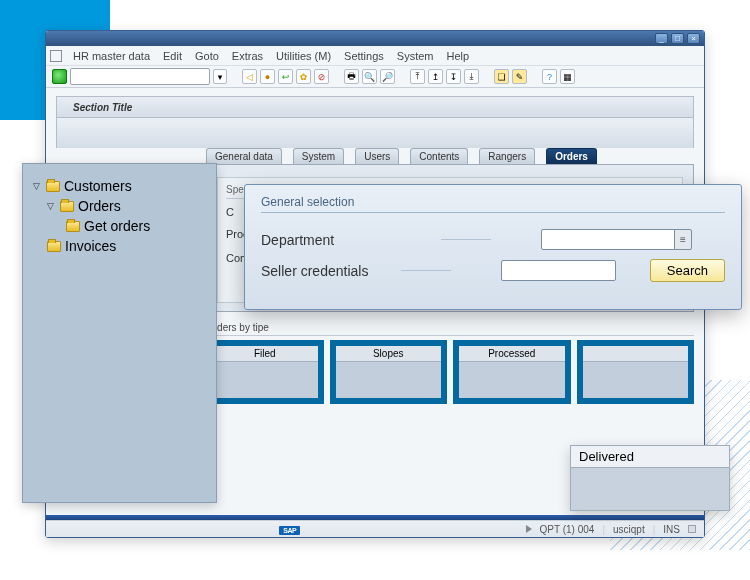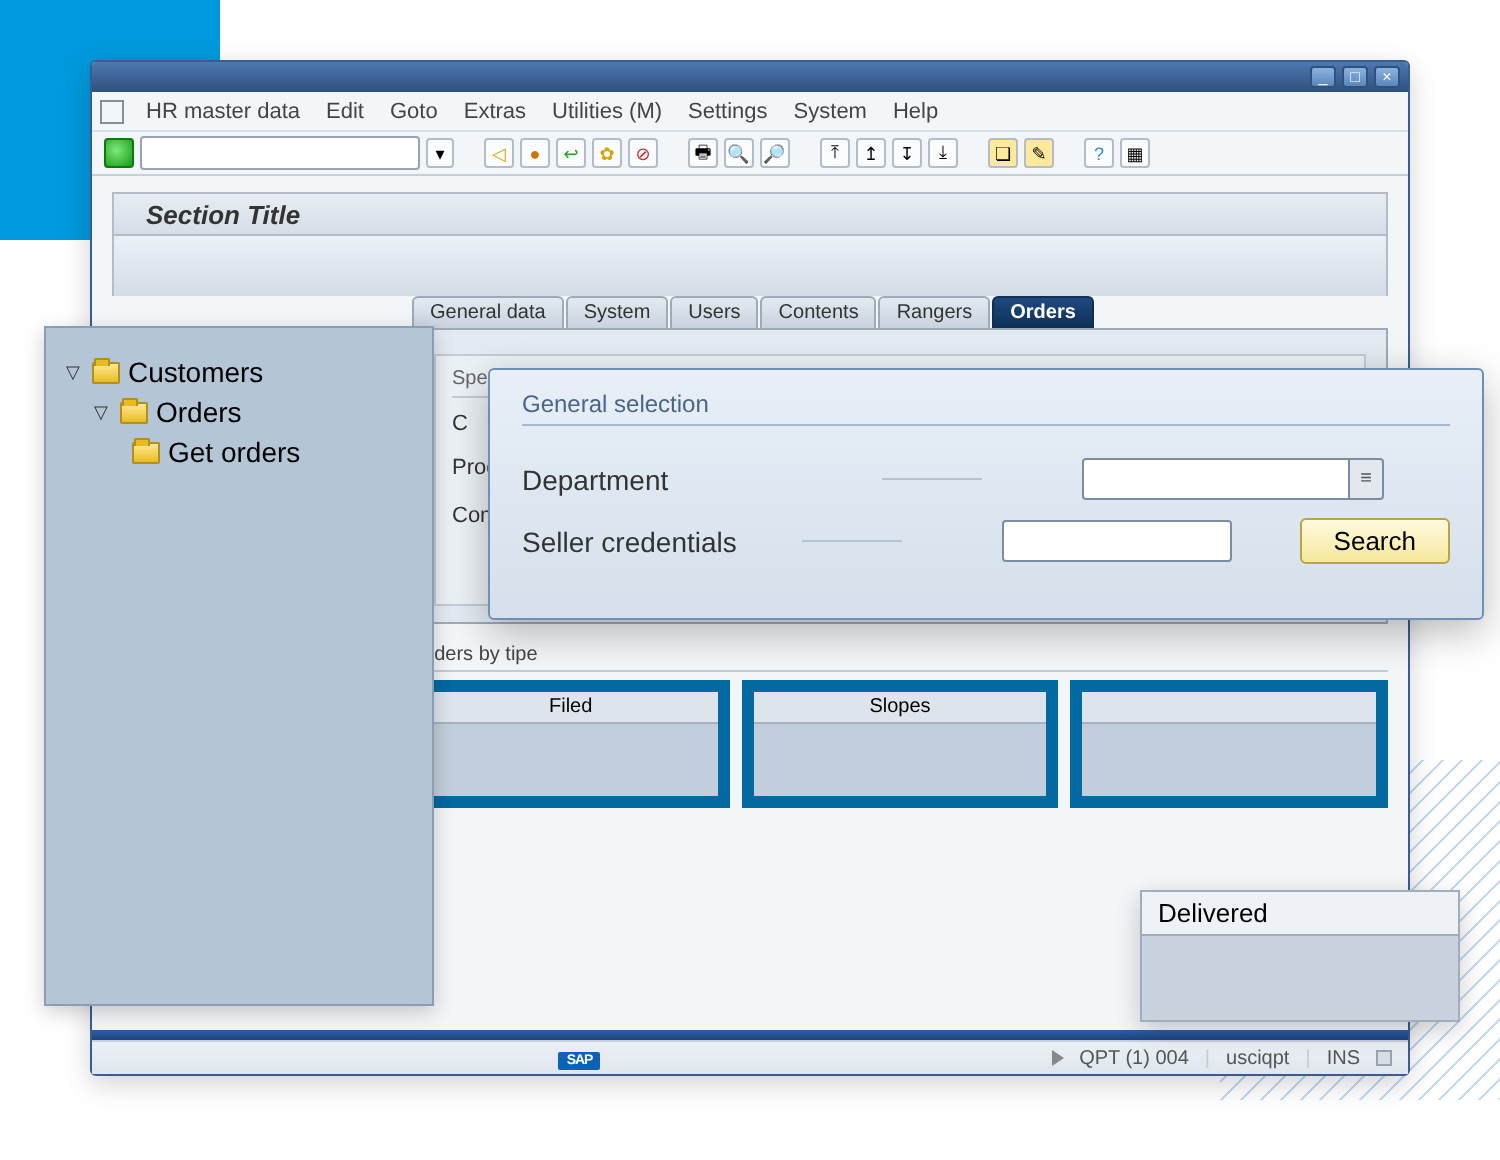--- a/index.html
+++ b/index.html
@@ -13,23 +13,23 @@
   .menubar { height: 20px; background: #f3f6f9; display:flex; align-items:center; gap:3px; padding:0 4px; border-bottom:1px solid #d7dee6; color:#444; }
   .menubar .mi { padding: 2px 5px; cursor:pointer; }
   .menubar .ico { width:12px; height:12px; border:1px solid #8a8f98; display:inline-block; margin-right:3px; }
   .toolbar { height:22px; background:#f3f6f9; display:flex; align-items:center; gap:3px; padding:0 6px; border-bottom:1px solid #c7cfd9; }
   .tbtn { width:15px; height:15px; border:1px solid #b3bcc8; border-radius:2px; background:#fbfcfd; cursor:pointer; display:flex;align-items:center;justify-content:center; font-size:9px; }
   .tb-check{ background:radial-gradient(circle at 40% 40%, #7de87a, #159b14); border-color:#0c7a0c; }
   .tb-input{ height:17px; width:140px; border:1px solid #9aa3af; border-radius:2px; background:#fff; }
   .tb-caret{ width:14px; }
   .tb-sep{ width:9px; }
   .content { flex:1; padding: 8px 10px 0 10px; position:relative; background:#f3f6f9; }
-  .section-hdr { background: linear-gradient(#e8edf3,#d5dde7); border:1px solid #b3bcc8; height:22px; display:flex; align-items:center; padding-left:16px; font-style:italic; font-weight:bold; font-size:13px; color:#333; }
+  .section-hdr { background: linear-gradient(#e8edf3,#d5dde7); border:1px solid #b3bcc8; height:22px; display:flex; align-items:center; padding-left:16px; font-style:italic; font-weight:bold; font-size:10px; color:#333; }
   .topspacer { height:30px; background: linear-gradient(#eaf0f6,#d4dce6); border-left:1px solid #b3bcc8;border-right:1px solid #b3bcc8; }
-  .tabstrip { margin-left:150px; display:flex; gap:1px; }
+  .tabstrip { margin-left:150px; display:flex; gap:11px; }
   .tab { background: linear-gradient(#e2e9f1,#c9d3de); border:1px solid #9faab8; border-bottom:none; padding:2px 8px; font-size:10px; color:#333; border-radius:3px 3px 0 0; cursor:pointer; }
   .tab.active { background: linear-gradient(#1e4a7f,#0f2f56); color:#fff; font-weight:bold; border-color:#0f2f56; }
   .tabbody { margin-left:150px; border:1px solid #9faab8; background:#e3eaf1; padding:12px 10px 8px 10px; }
   .grp { background:#ecf1f6; border:1px solid #c3ccd6; padding:6px 8px 10px 8px; }
   .grp-title { font-size:10px; color:#666; border-bottom:1px solid #c3ccd6; padding-bottom:3px; margin-bottom:6px; }
   .frow { display:flex; align-items:center; gap:10px; margin:7px 0; }
   .flabel { width:115px; color:#333; }
   .uline{ border-bottom:1px solid #c3ccd6; flex:0 0 60px;}
   .finput { height:17px; width:120px; border:1px solid #9aa3af; background:#fff; }
   .sbtn { background: linear-gradient(#fffbe1,#f6e79a); border:1px solid #b9a63f; padding:1px 10px; font-size:10px; border-radius:2px; cursor:pointer; }
@@ -165,20 +165,24 @@
       <div class="ob-row">
         <div class="ob-box">
           <div class="ob-head">Filed</div>
             <div class="ob-body"></div>
         </div>
         <div class="ob-box">
           <div class="ob-head">Slopes</div>
             <div class="ob-body"></div>
         </div>
         <div class="ob-box">
+          <div class="ob-head">Processed</div>
+            <div class="ob-body"></div>
+        </div>
+        <div class="ob-box">
           <div class="ob-head">&nbsp;</div>
             <div class="ob-body"></div>
         </div>
       </div>
     </div>
   </div>
 
   <div class="sap-stripe"></div>
   <div class="statusbar">
     <div style="margin:0 auto"><span class="sap-logo">SAP</span></div>
@@ -202,20 +206,24 @@
   </div>
   <div class="node ind1">
     <span class="tri">▽</span>
     <span class="folder"></span>
     <span>Orders</span>
   </div>
   <div class="node ind2">
     <span class="folder"></span>
     <span>Get orders</span>
   </div>
+  <div class="node ind1b">
+    <span class="folder"></span>
+    <span>Invoices</span>
+  </div>
 </div>
 
 <div class="float-panel">
   <div class="gp-title">General selection</div>
   <div class="gp-line"></div>
   <div class="prow">
     <span class="plabel">Department</span>
     <span class="puline"></span>
     <span style="flex:0 0 30px"></span>
     <span class="ic-wrap">

